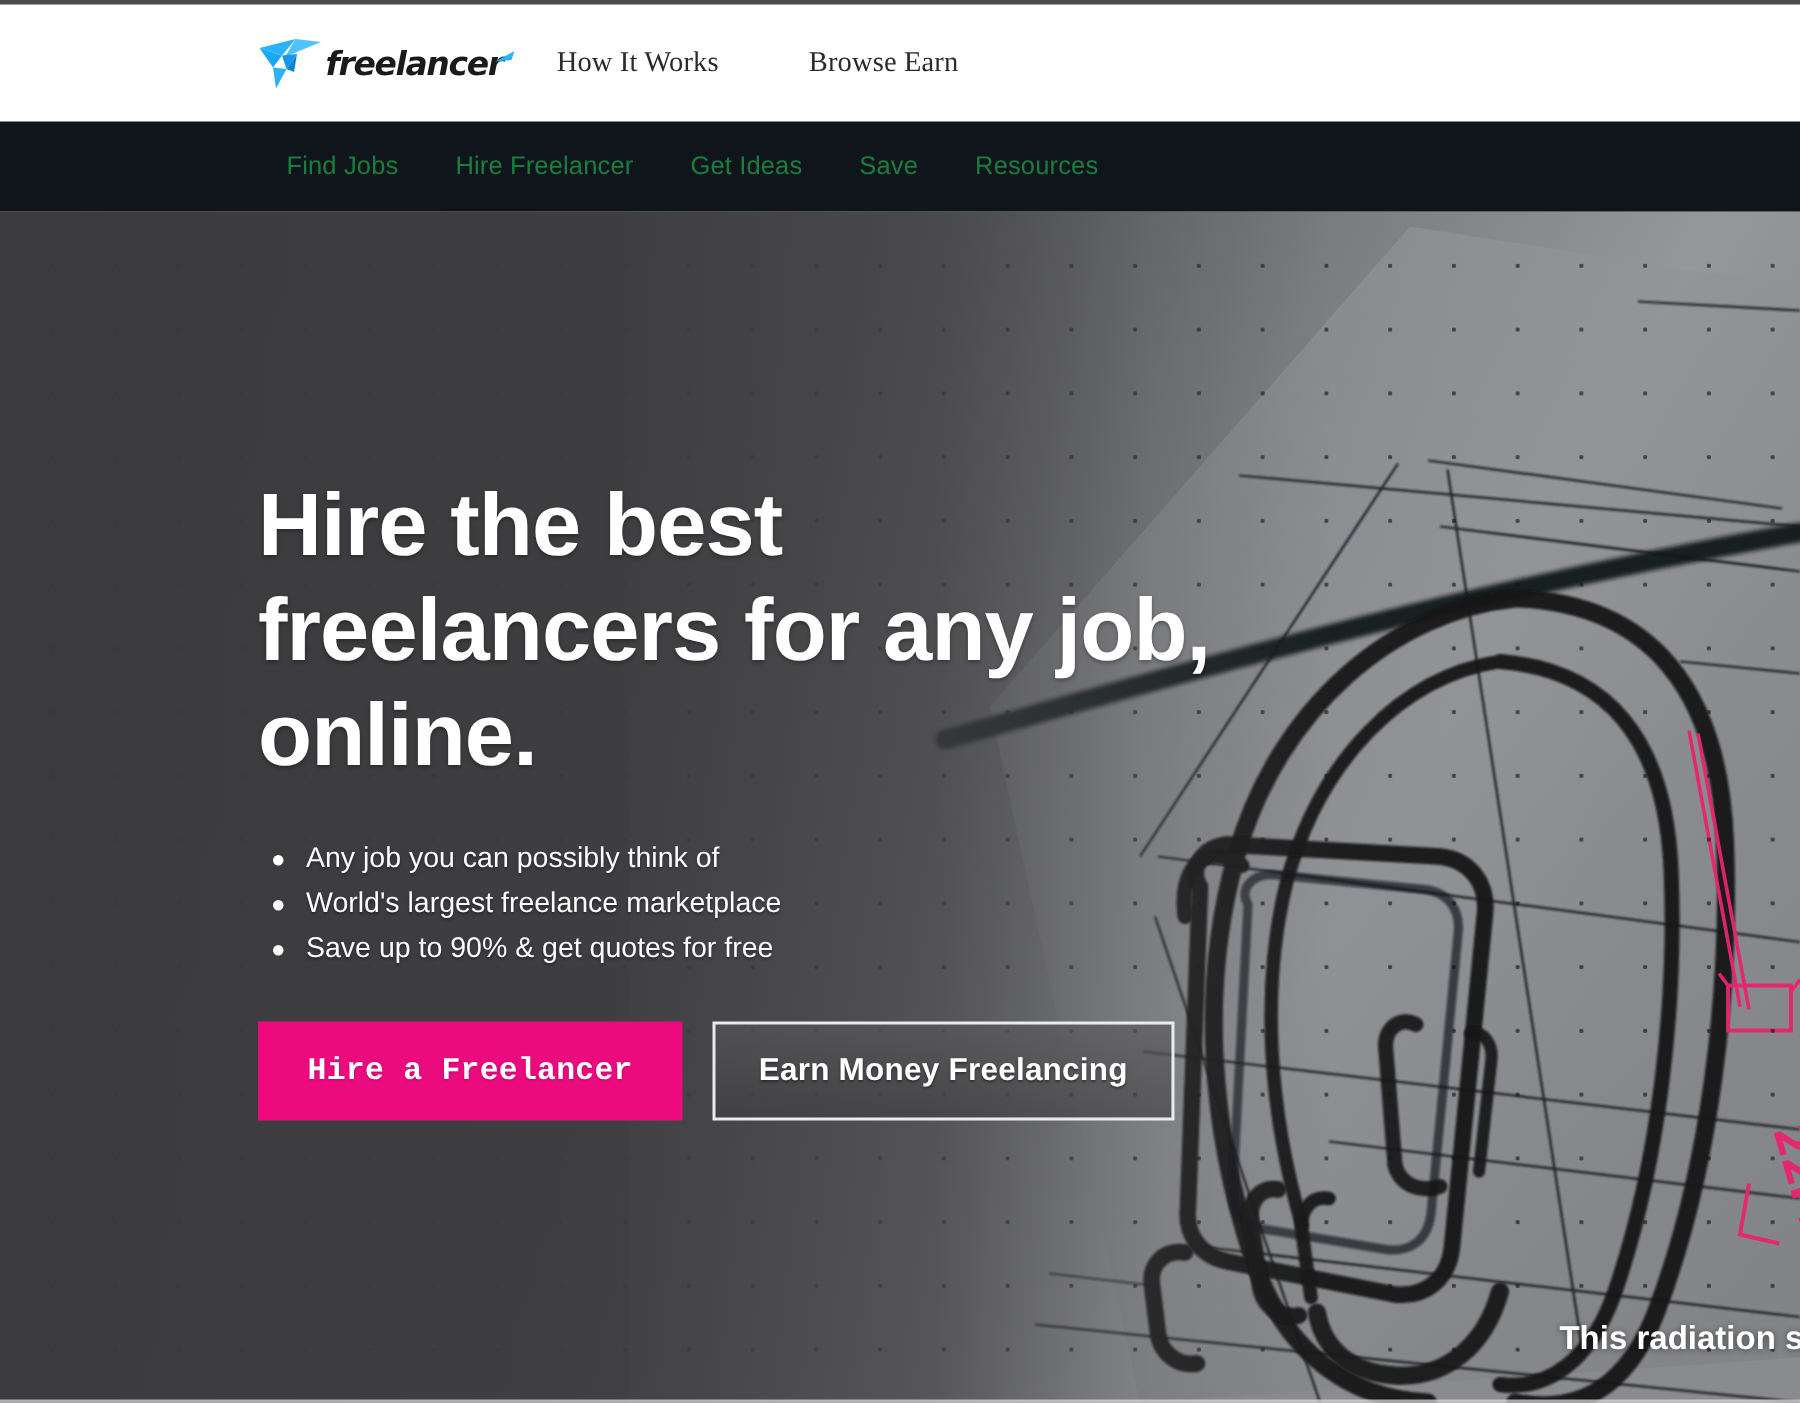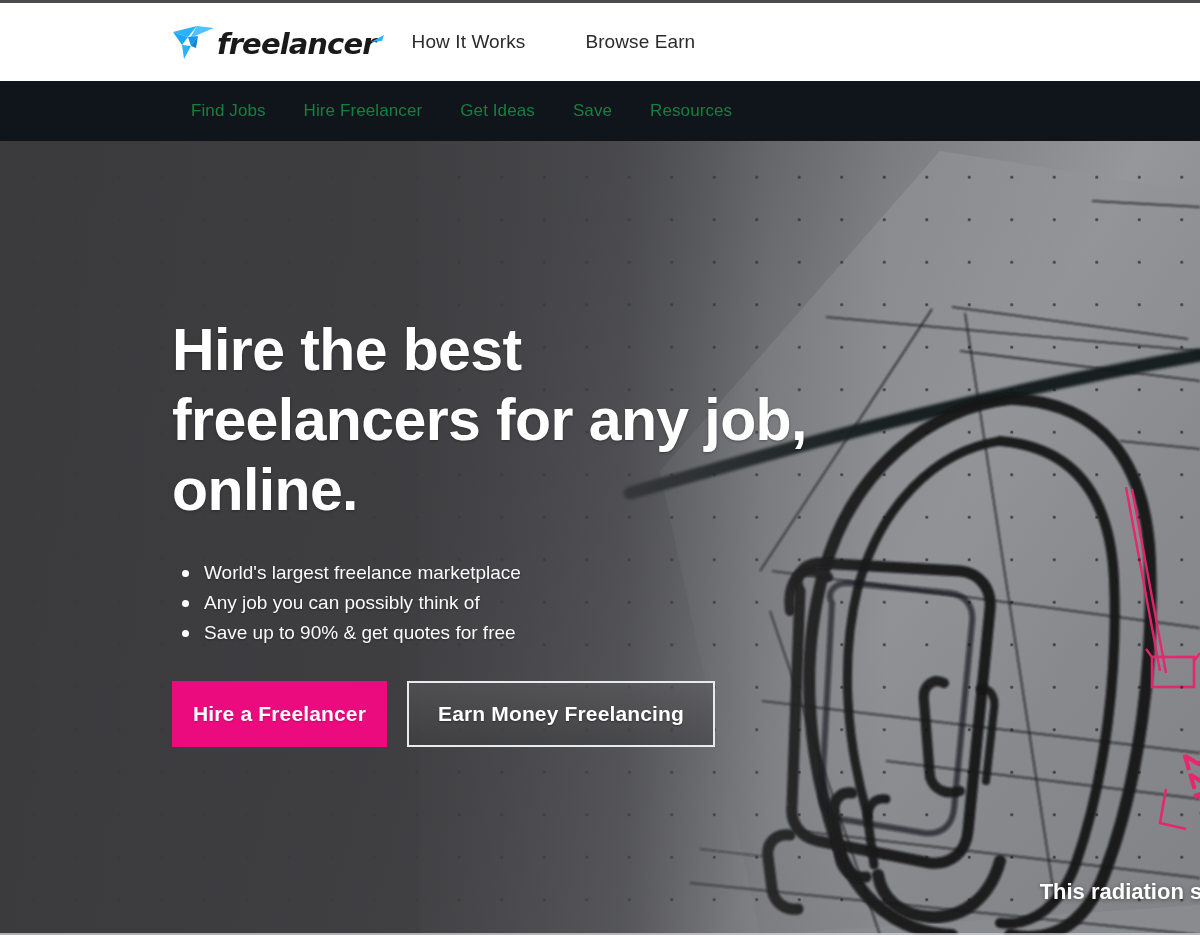--- a/index.html
+++ b/index.html
@@ -55,21 +55,21 @@
   .brand-mark {
     width: 42px;
     height: 36px;
     display: block;
     flex: 0 0 auto;
     margin-right: 3px;
   }
 
   .brand-word {
     font-family: "DejaVu Sans", sans-serif;
-    font-size: 29px;
+    font-size: 22px;
     font-weight: bold;
     font-style: italic;
     letter-spacing: -0.9px;
     color: #1a1a1a;
     line-height: 1;
     position: relative;
     top: 2px;
   }
 
   .brand-tick {
@@ -78,20 +78,21 @@
     height: 8px;
     margin-left: -5px;
     position: relative;
     top: -9px;
   }
 
   .top-nav {
     display: flex;
     align-items: flex-end;
     margin-left: 28px;
+    font-family: Liberation Serif, serif;
   }
 
   .top-nav a {
     font-size: 19px;
     color: #2b2b2b;
     text-decoration: none;
     margin-right: 60px;
     white-space: nowrap;
     cursor: pointer;
     letter-spacing: 0.1px;
@@ -239,22 +240,23 @@
     letter-spacing: 0.15px;
     cursor: pointer;
     border: none;
     white-space: nowrap;
   }
 
   .btn-primary {
     background: #ec0a7f;
     color: #ffffff;
     height: 66px;
-    padding: 0 21px;
+    padding: 0 33px;
     text-shadow: 0 1px 2px rgba(0,0,0,0.20);
+    font-family: Liberation Mono, monospace;
   }
 
   .btn-ghost {
     margin-left: 20px;
     height: 66px;
     padding: 0 29px;
     color: #ffffff;
     background: linear-gradient(to bottom, rgba(88,88,91,0.62), rgba(62,62,65,0.62));
     border: 2px solid #e9eaec;
     text-shadow: 0 1px 2px rgba(0,0,0,0.42);
@@ -431,22 +433,22 @@
 
     <div class="hero-dots"></div>
     <div class="hero-scrim"></div>
 
     <div class="hero-content">
       <div class="hero-inner">
 
         <h1 class="hero-title">Hire the best freelancers for any job, online.</h1>
 
         <ul class="hero-list">
+          <li>Any job you can possibly think of</li>
           <li>World's largest freelance marketplace</li>
-          <li>Any job you can possibly think of</li>
           <li>Save up to 90% &amp; get quotes for free</li>
         </ul>
 
         <div class="hero-ctas">
           <button class="btn btn-primary">Hire a Freelancer</button>
           <button class="btn btn-ghost">Earn Money Freelancing</button>
         </div>
 
       </div>
 

